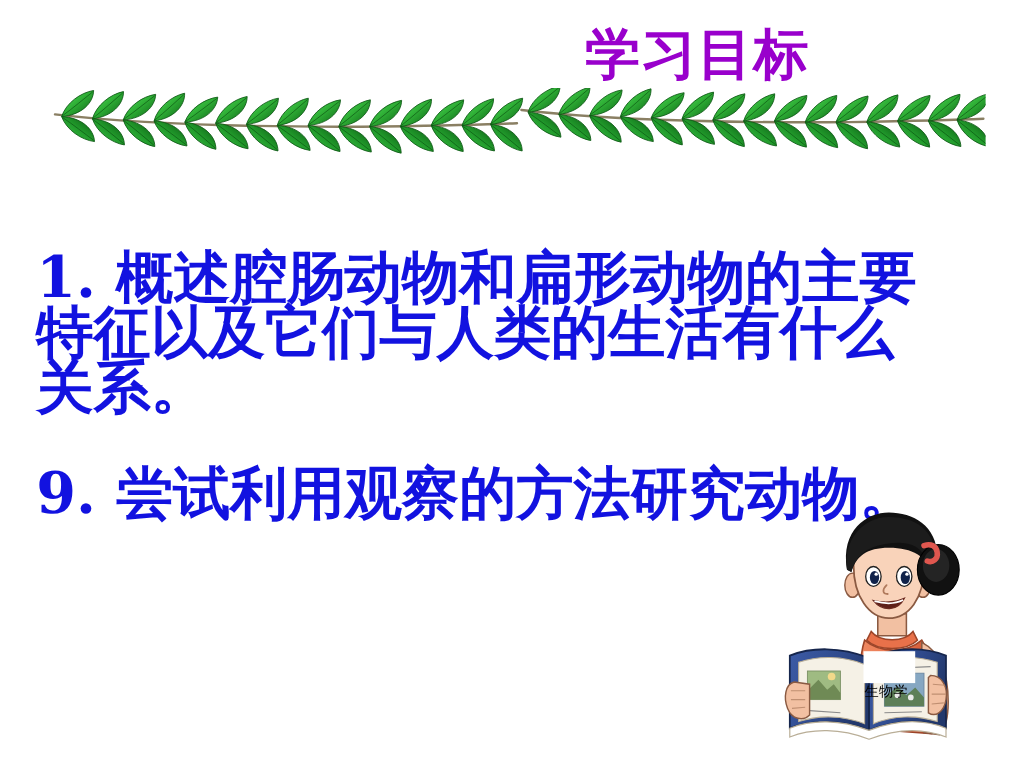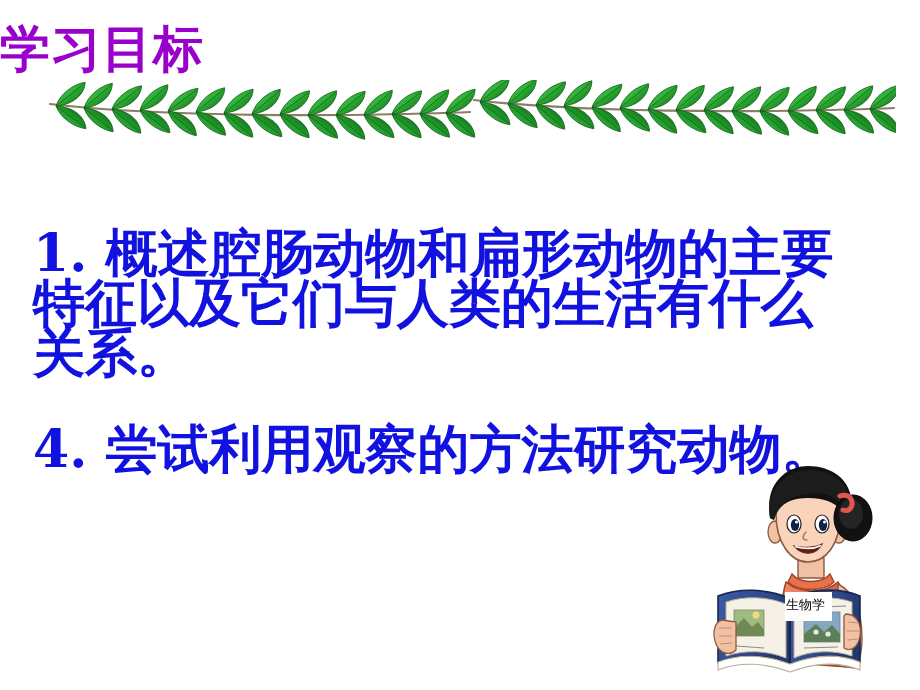--- a/index.html
+++ b/index.html
@@ -18,21 +18,21 @@
     background: #ffffff;
     overflow: hidden;
   }
 
   
   #title {
     position: absolute;
     left: 0;
     top: 22px;
     width: 736px;
-    text-align: left;
+    text-align: right;
     font-family: "DejaVu Sans", "Liberation Sans", sans-serif;
     font-weight: bold;
     font-size: 50px;
     line-height: 1.1;
     letter-spacing: 1px;
     color: #9900cc;
     white-space: nowrap;
   }
 
   
@@ -78,22 +78,22 @@
     position: absolute;
     left: 785px;
     top: 592px;
     width: 47px;
     height: 29px;
     background: #ffffff;
   }
   #book-label-text {
     position: absolute;
     left: 786px;
-    top: 598px;
-    font-family: Liberation Mono, monospace;
+    top: 621px;
+    font-family: Liberation Serif, serif;
     font-size: 13px;
     line-height: 15px;
     color: #000000;
     white-space: nowrap;
   }
 </style>
 </head>
 <body>
 
 <div id="slide">
@@ -163,21 +163,21 @@
         </g>
       </defs>
 
       <use href="#vineHalf" x="0" y="0"></use>
       <use href="#vineHalf" x="424" y="-4"></use>
     </svg>
   </div>
 
   <div id="objectives">
     <p class="objective">1. 概述腔肠动物和扁形动物的主要特征以及它们与人类的生活有什么关系。</p>
-    <p class="objective">4. 尝试利用观察的方法研究动物。</p>
+    <p class="objective">9. 尝试利用观察的方法研究动物。</p>
   </div>
 
   <div id="girl">
     <svg viewBox="0 0 208 228" aria-hidden="true">
       <defs>
         <linearGradient id="dressGrad" x1="0" y1="0" x2="1" y2="0">
           <stop offset="0%" stop-color="#ef8a63"></stop>
           <stop offset="60%" stop-color="#e8714a"></stop>
           <stop offset="100%" stop-color="#c9512f"></stop>
         </linearGradient>

